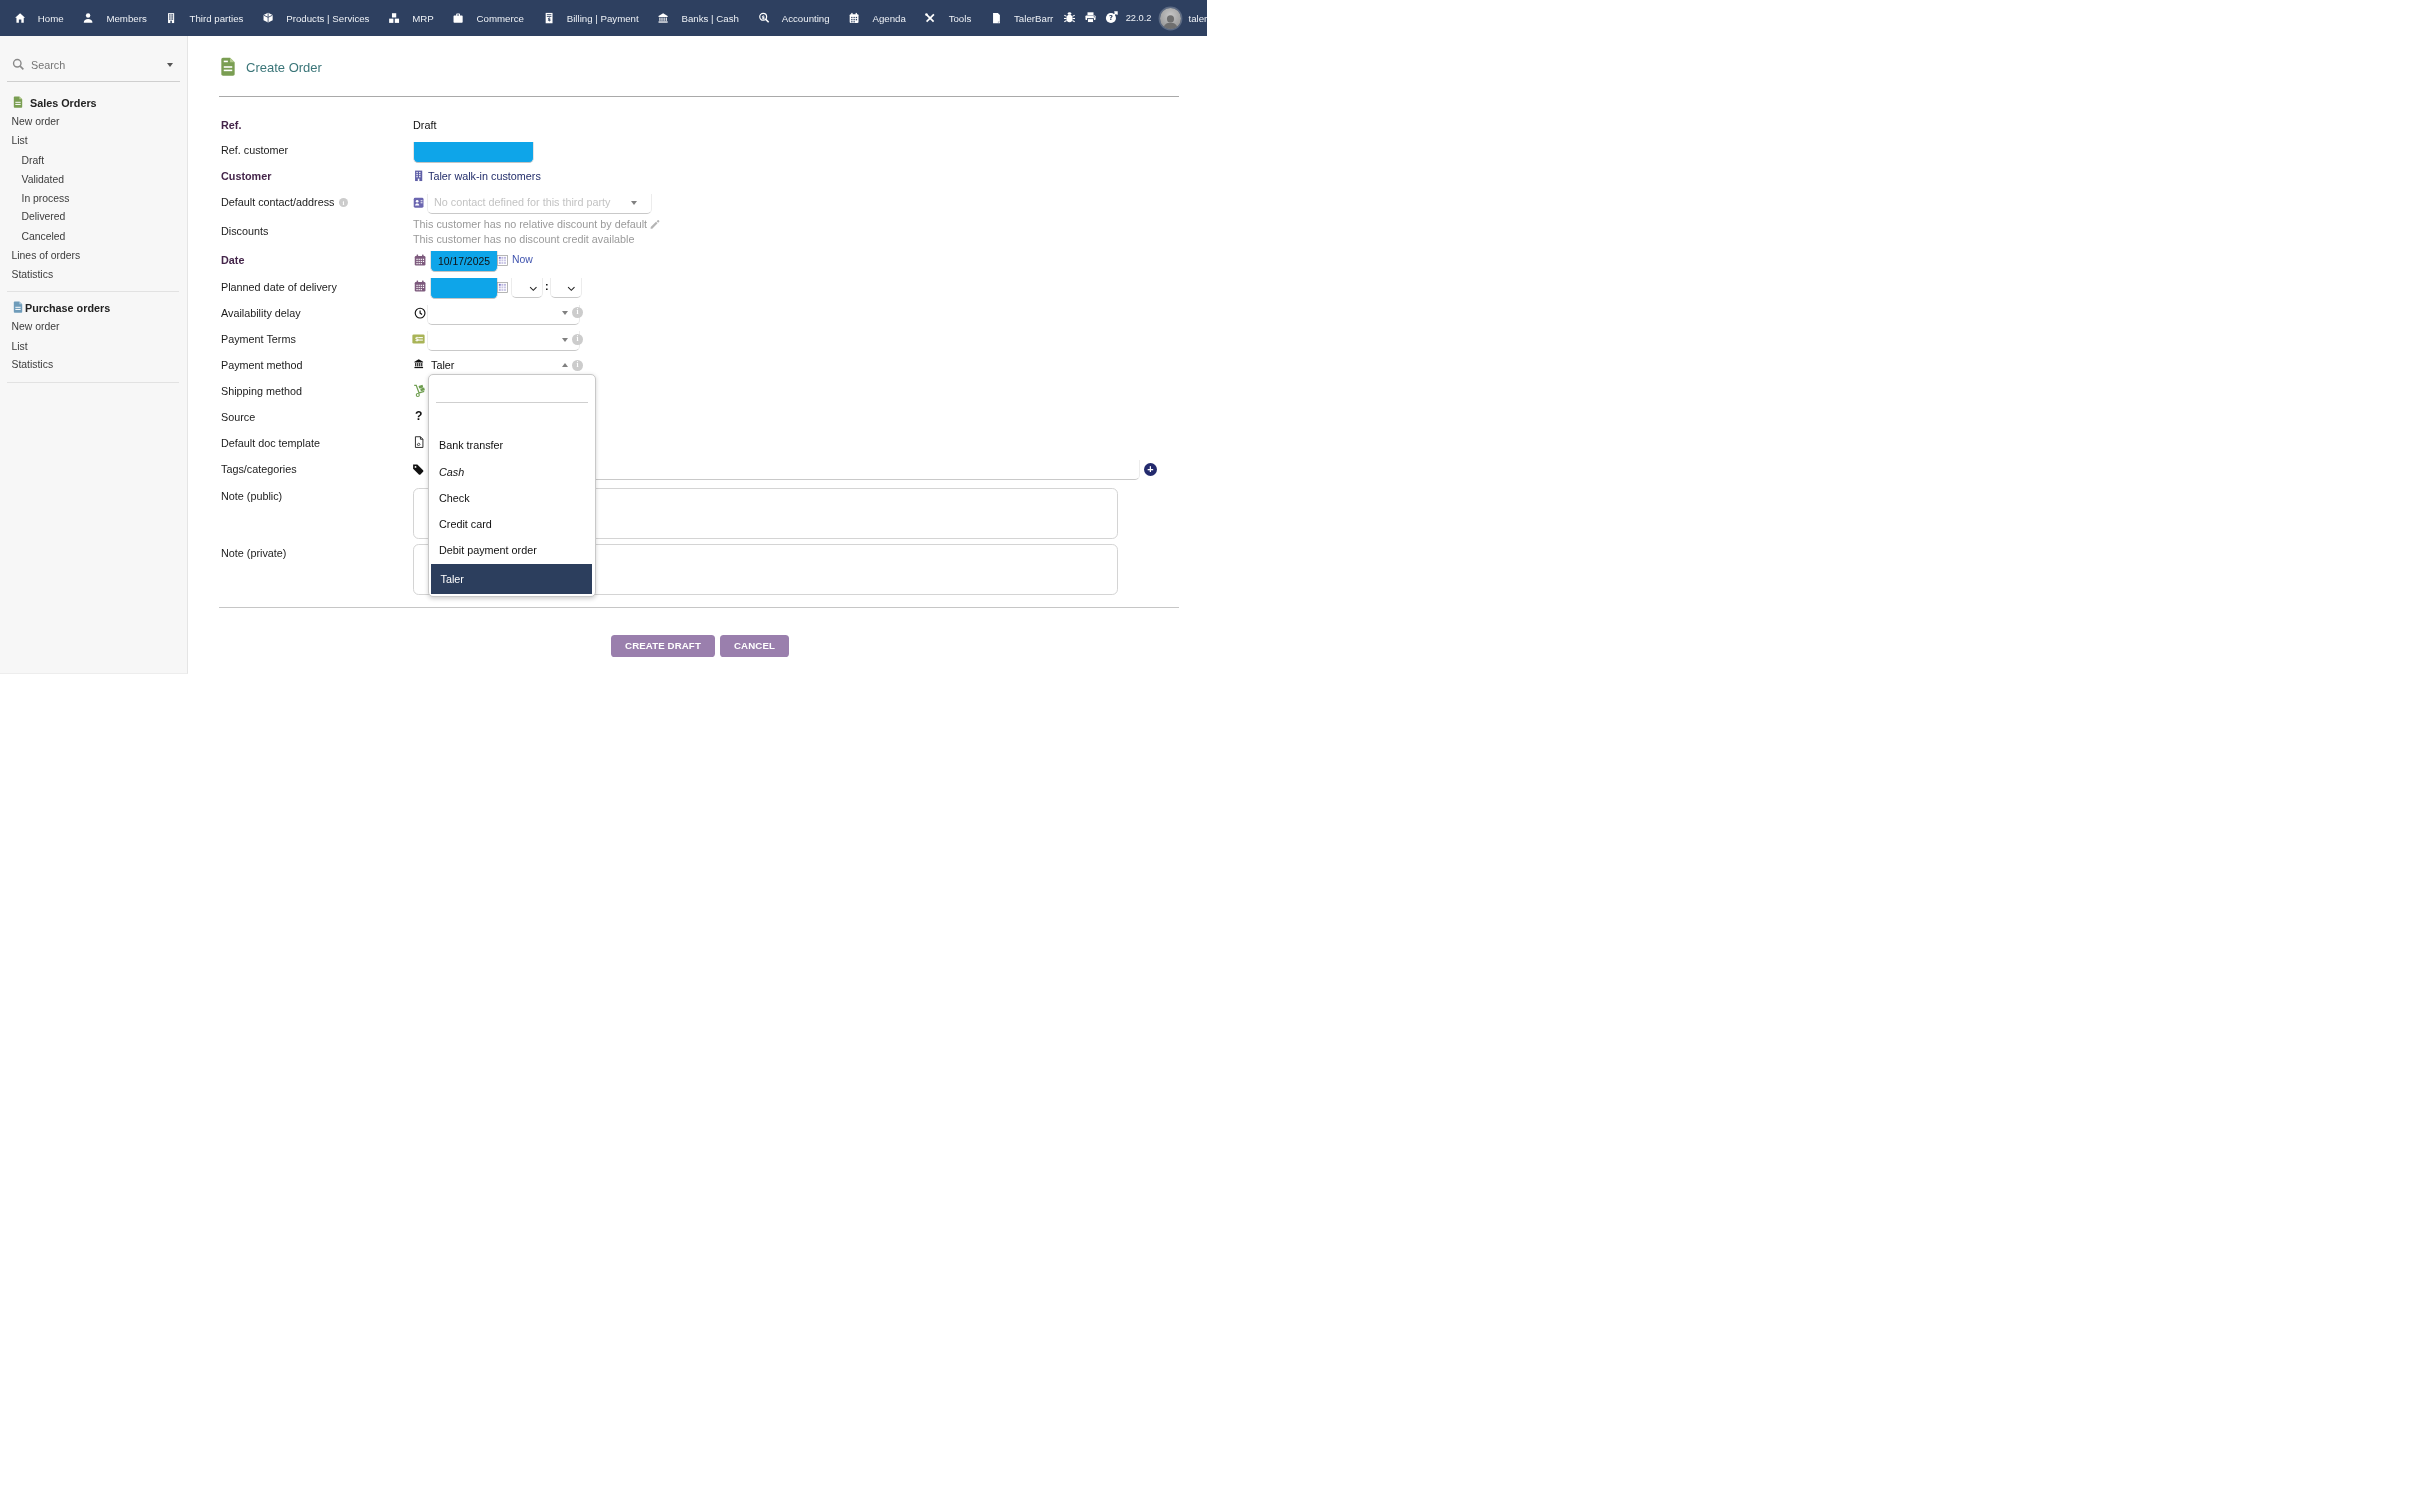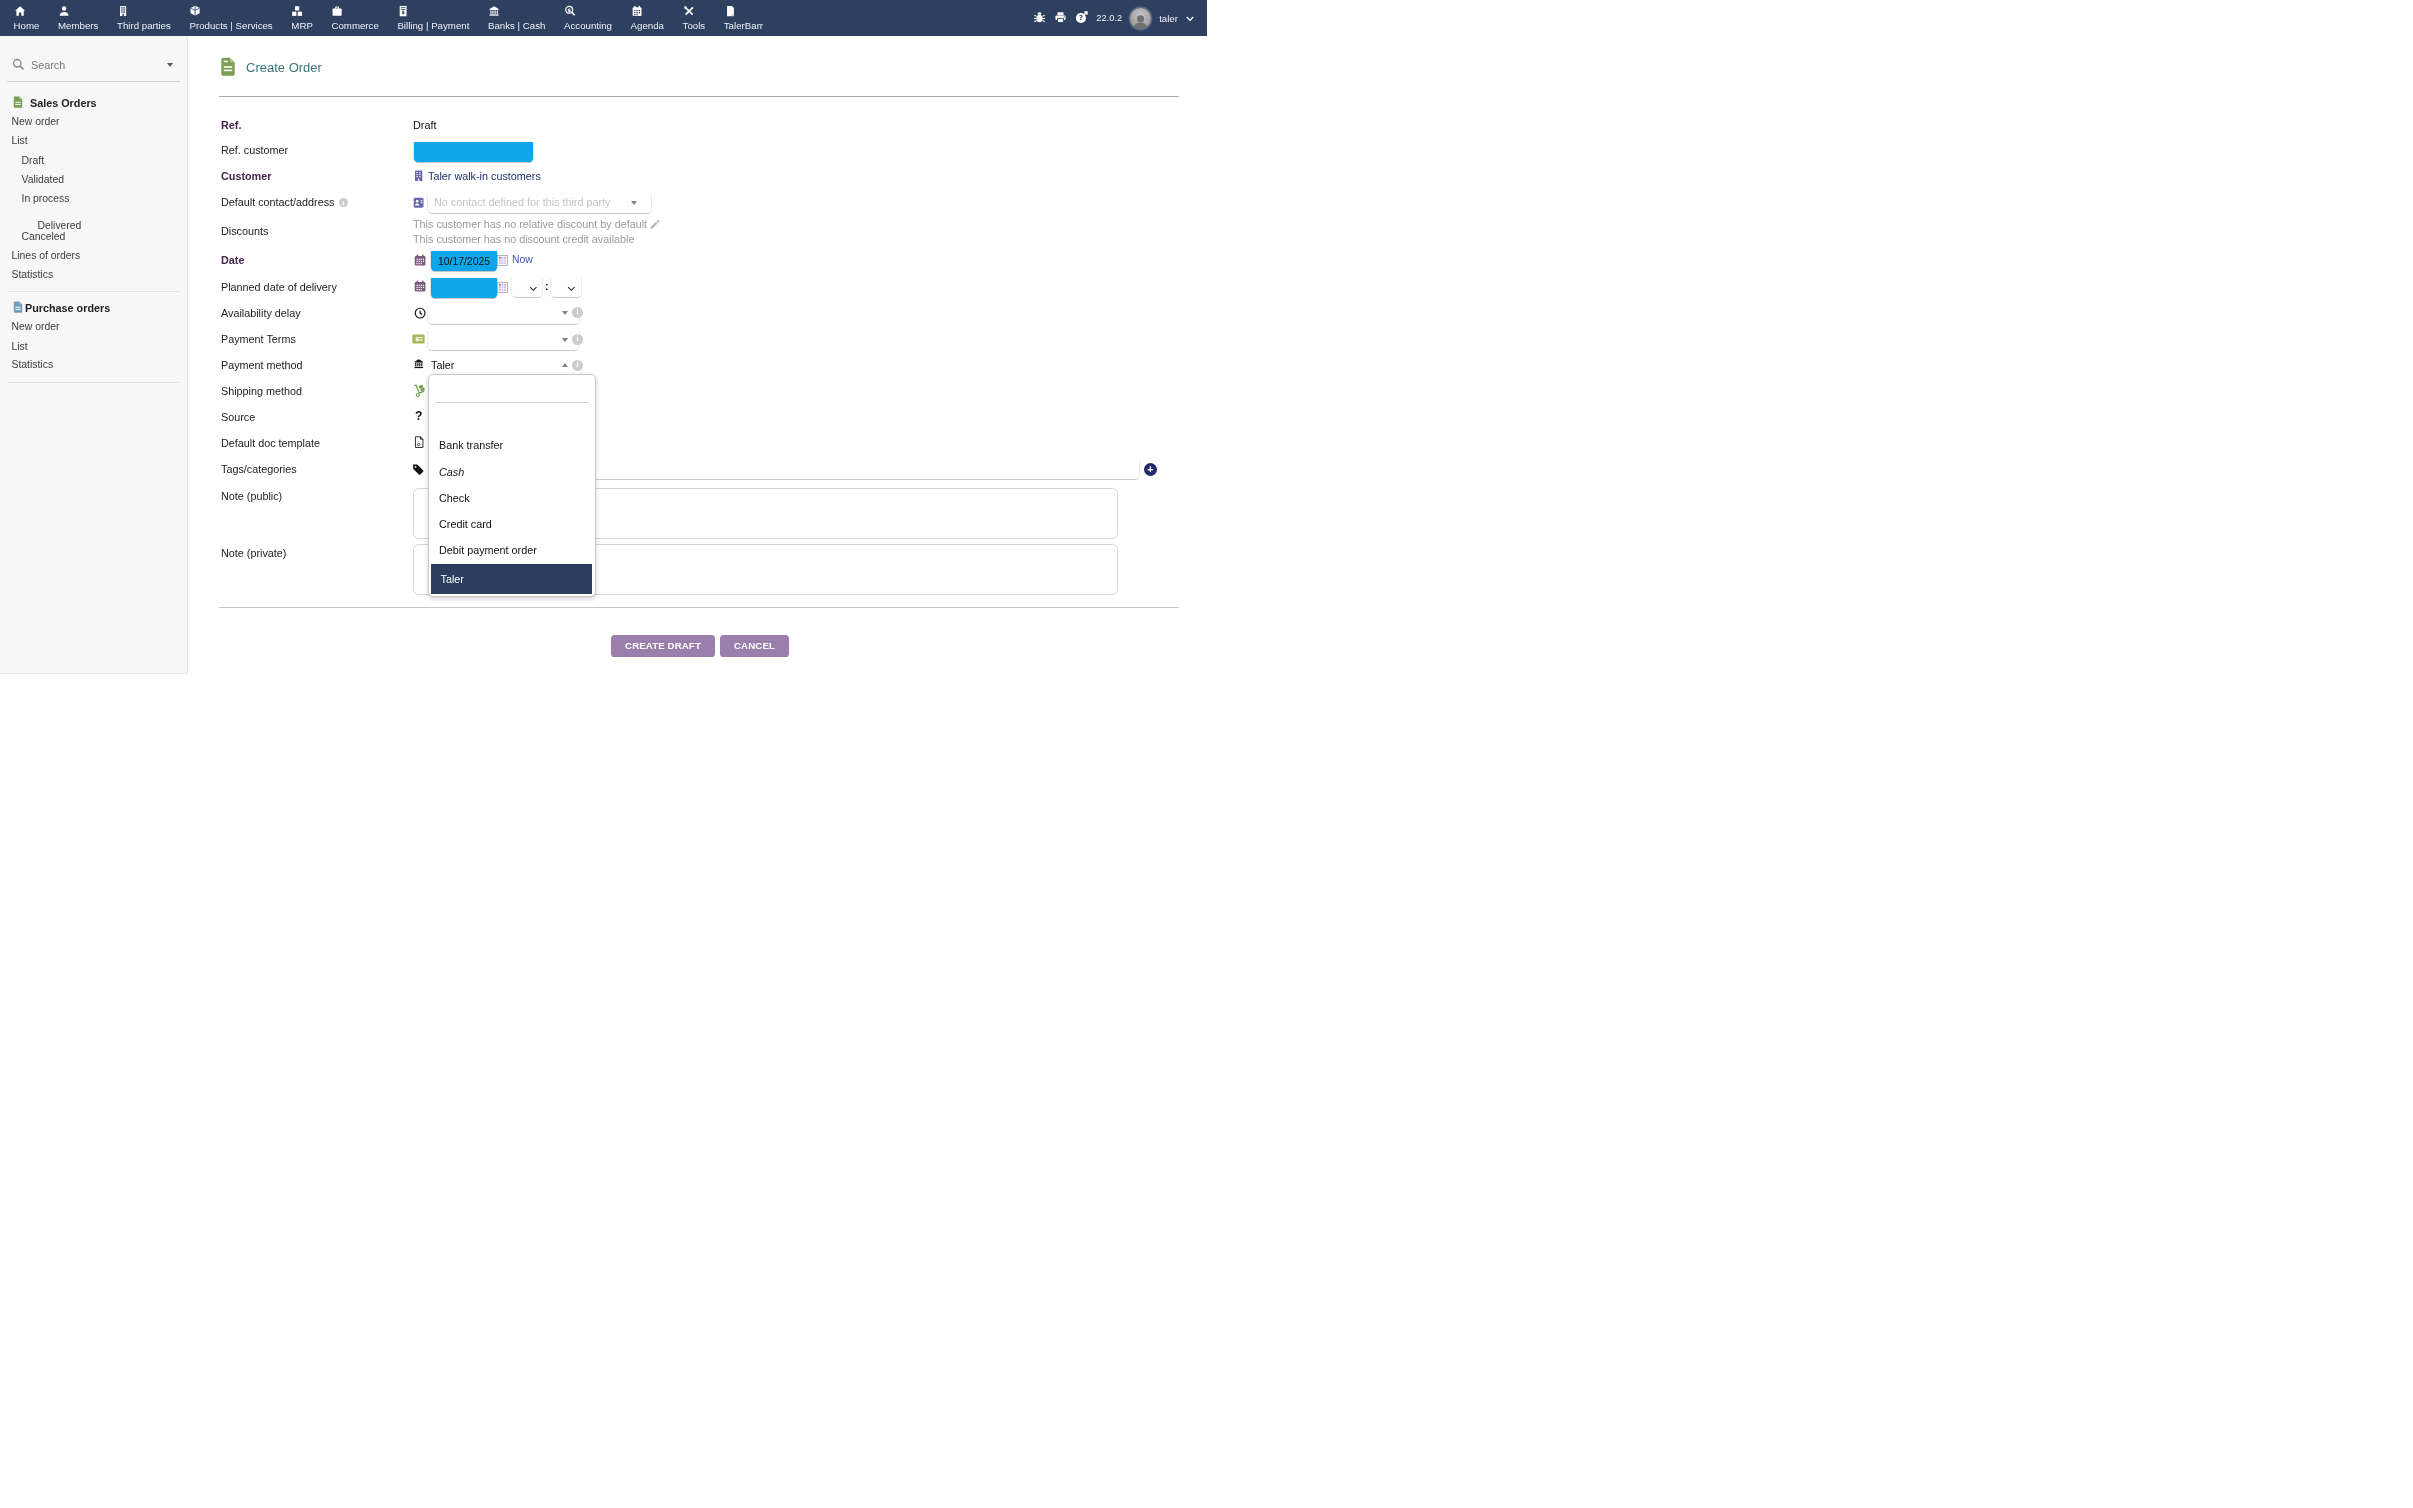--- a/index.html
+++ b/index.html
@@ -1,20 +1,20 @@
 <!DOCTYPE html>
 <html style="font-size:11.5px"><head>
 <meta charset="utf-8">
 <style>
   html,body{margin:0;padding:0;background:#fff;}
   .page{position:relative;width:1207px;height:754px;font-family:"Liberation Sans","DejaVu Sans",sans-serif;color:#111;overflow:hidden;background:#fff;}
   
   .topbar{position:absolute;left:0;top:0;width:100%;height:36px;background:#2e4060;display:flex;align-items:stretch;z-index:30;}
   .nav{display:flex;align-items:stretch;padding-left:4.3px;}
-  .nav-item{position:relative;display:flex;flex-direction:column;justify-content:center;gap:2px;padding:0 9.3px;color:#eef1f6;cursor:pointer;}
+  .nav-item{position:relative;display:flex;align-items:center;justify-content:center;gap:12px;padding:0 9.3px;color:#eef1f6;cursor:pointer;}
   .nav-item .nlabel{font-size:9.7px;white-space:nowrap;}
   .nav-item svg{display:block;}
   .active-pointer{position:absolute;bottom:-8px;left:50%;margin-left:-7.2px;width:0;height:0;border-left:7.2px solid transparent;border-right:7.2px solid transparent;border-bottom:8px solid #fff;}
   .topbar-right{margin-left:auto;display:flex;align-items:center;gap:8px;padding-right:13px;color:#eef1f6;}
   .version{font-size:9.3px;}
   .avatar{width:21px;height:21px;border-radius:50%;background:radial-gradient(circle at 50% 35%, #c6c6c6, #8b8b8b);box-shadow:0 0 0 1.4px rgba(255,255,255,.22);display:flex;align-items:flex-end;justify-content:center;overflow:hidden;}
   .username{font-size:9.7px;}
   
   .sidebar{position:absolute;left:0;top:36px;width:187px;height:637px;background:#f7f7f7;border-right:0.7px solid #e5e5e5;border-bottom:0.7px solid #ededed;z-index:5;}
   .sb-abs{position:absolute;}
@@ -255,21 +255,21 @@
           <path d="M8.2 .6 L12 4.4 H8.2 Z" fill="#b3cb8e"></path>
           <rect x="3" y="7.6" width="7" height="1.3" fill="#fff"></rect>
           <rect x="3" y="10.4" width="7" height="1.3" fill="#fff"></rect>
         </svg></span>
     <span class="sb-abs sb-head" style="left:30px;top:61px;">Sales Orders</span>
     <span class="sb-abs sb-item" style="left:11.5px;top:80px;">New order</span>
     <span class="sb-abs sb-item" style="left:11.5px;top:99px;">List</span>
     <span class="sb-abs sb-item" style="left:21.5px;top:119px;">Draft</span>
     <span class="sb-abs sb-item" style="left:21.5px;top:138px;">Validated</span>
     <span class="sb-abs sb-item" style="left:21.5px;top:157px;">In process</span>
-    <span class="sb-abs sb-item" style="left:21.5px;top:184px;margin-left:16px;">Delivered</span>
+    <span class="sb-abs sb-item" style="left:21.5px;top:175px;">Delivered</span>
     <span class="sb-abs sb-item" style="left:21.5px;top:195px;text-align:right;">Canceled</span>
     <span class="sb-abs sb-item" style="left:11.5px;top:214px;">Lines of orders</span>
     <span class="sb-abs sb-item" style="left:11.5px;top:233px;">Statistics</span>
     <span class="sb-sep" style="top:255px;"></span>
 
     <span class="sb-abs" style="left:13px;top:265px;"><svg width="10" height="12.2" viewBox="0 0 13 16">
           <path d="M1 2 C1 1.2 1.6 .6 2.4 .6 H8.2 L12 4.4 V14 C12 14.8 11.4 15.4 10.6 15.4 H2.4 C1.6 15.4 1 14.8 1 14 Z" fill="#6f9cba"></path>
           <path d="M8.2 .6 L12 4.4 H8.2 Z" fill="#aac8da"></path>
           <rect x="3" y="7.6" width="7" height="1.3" fill="#fff"></rect>
           <rect x="3" y="10.4" width="7" height="1.3" fill="#fff"></rect>

